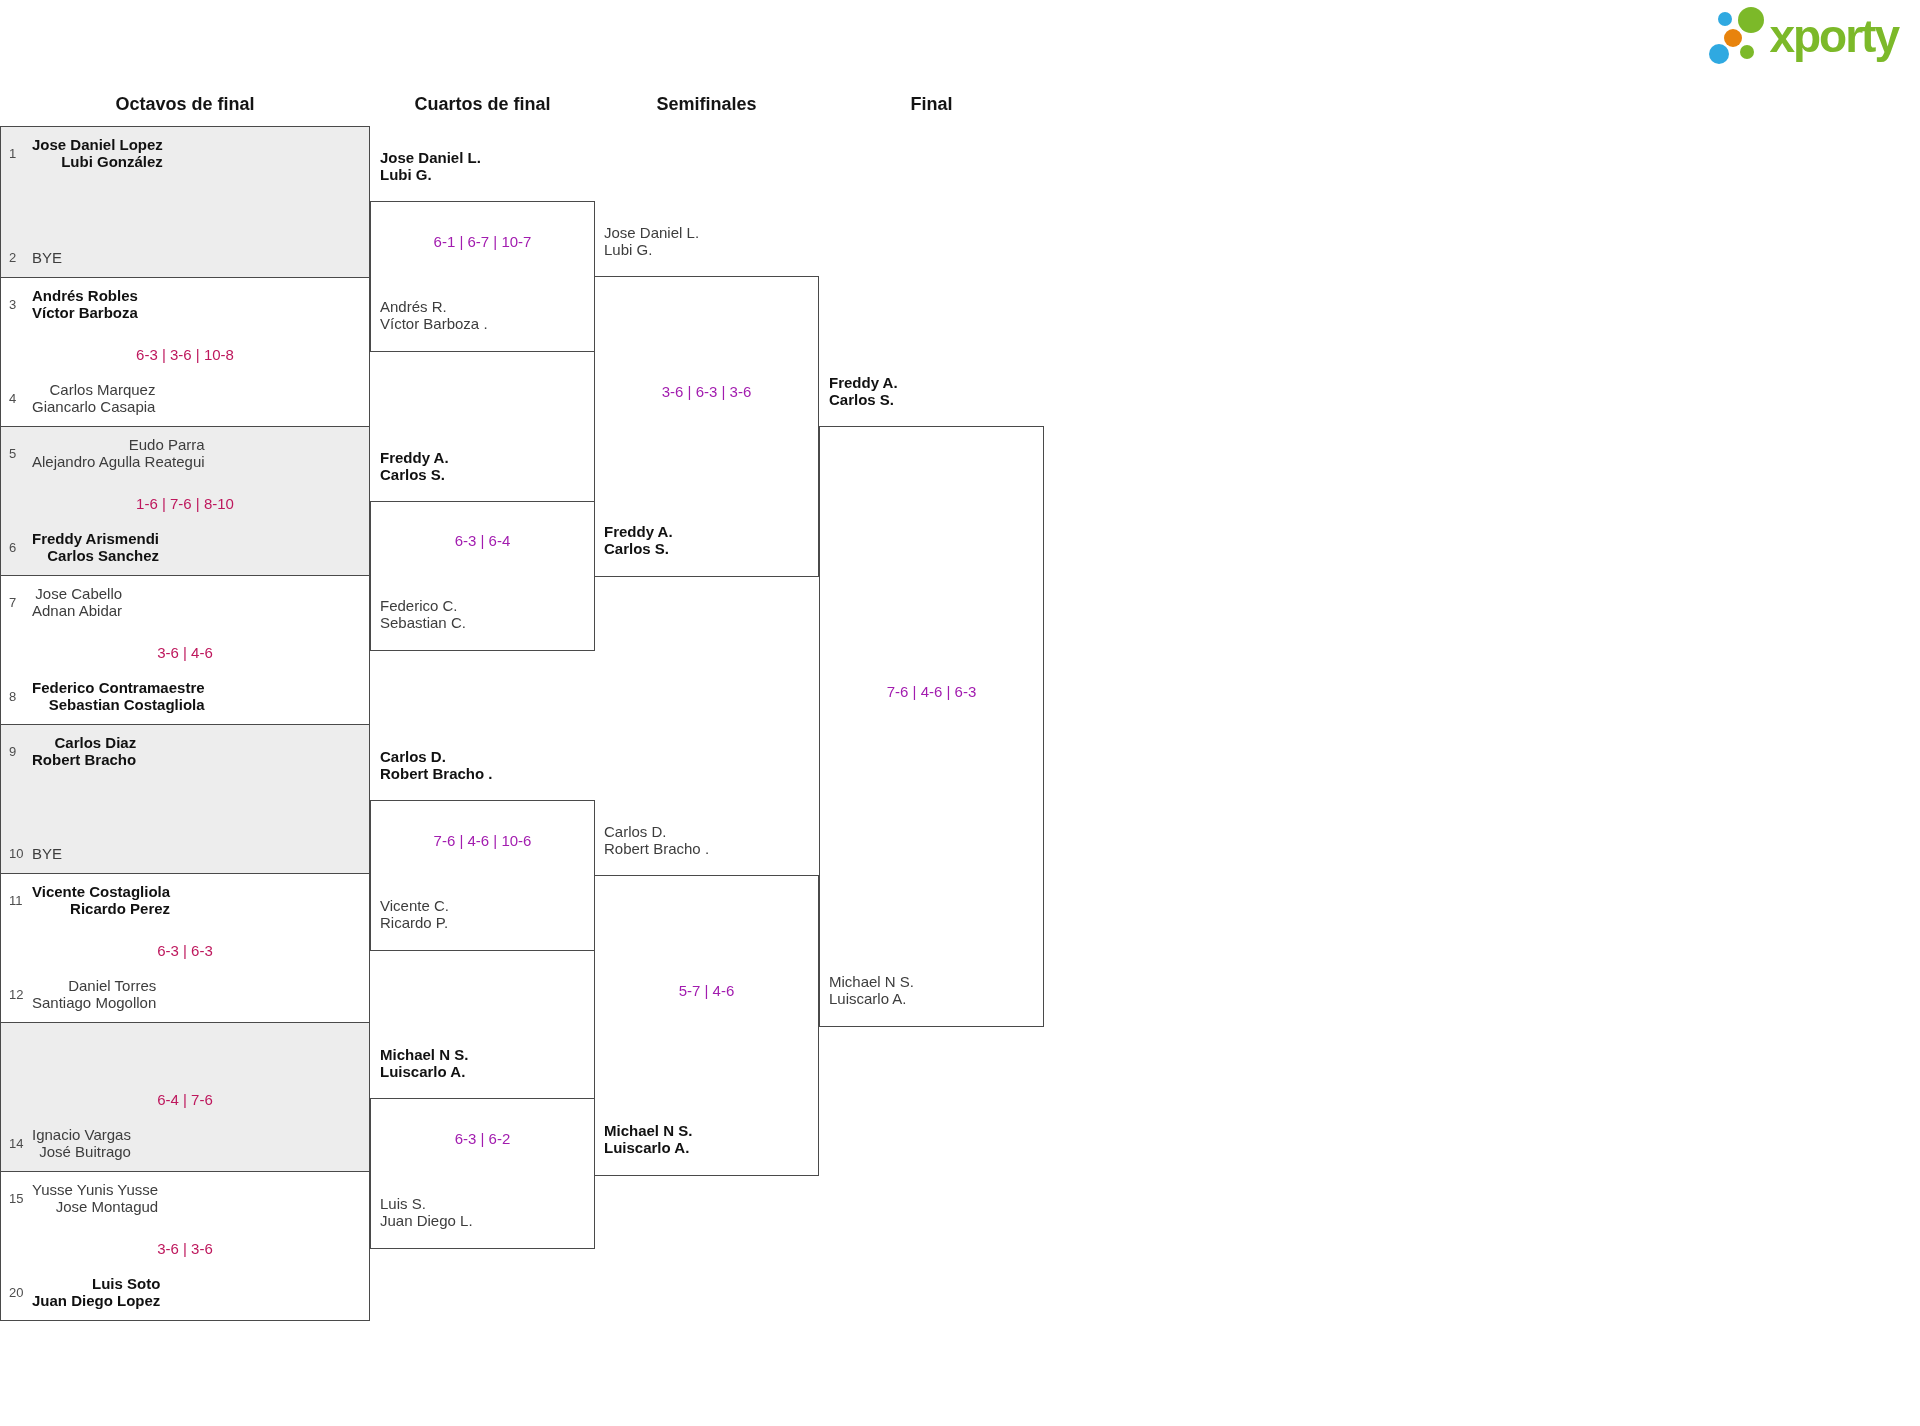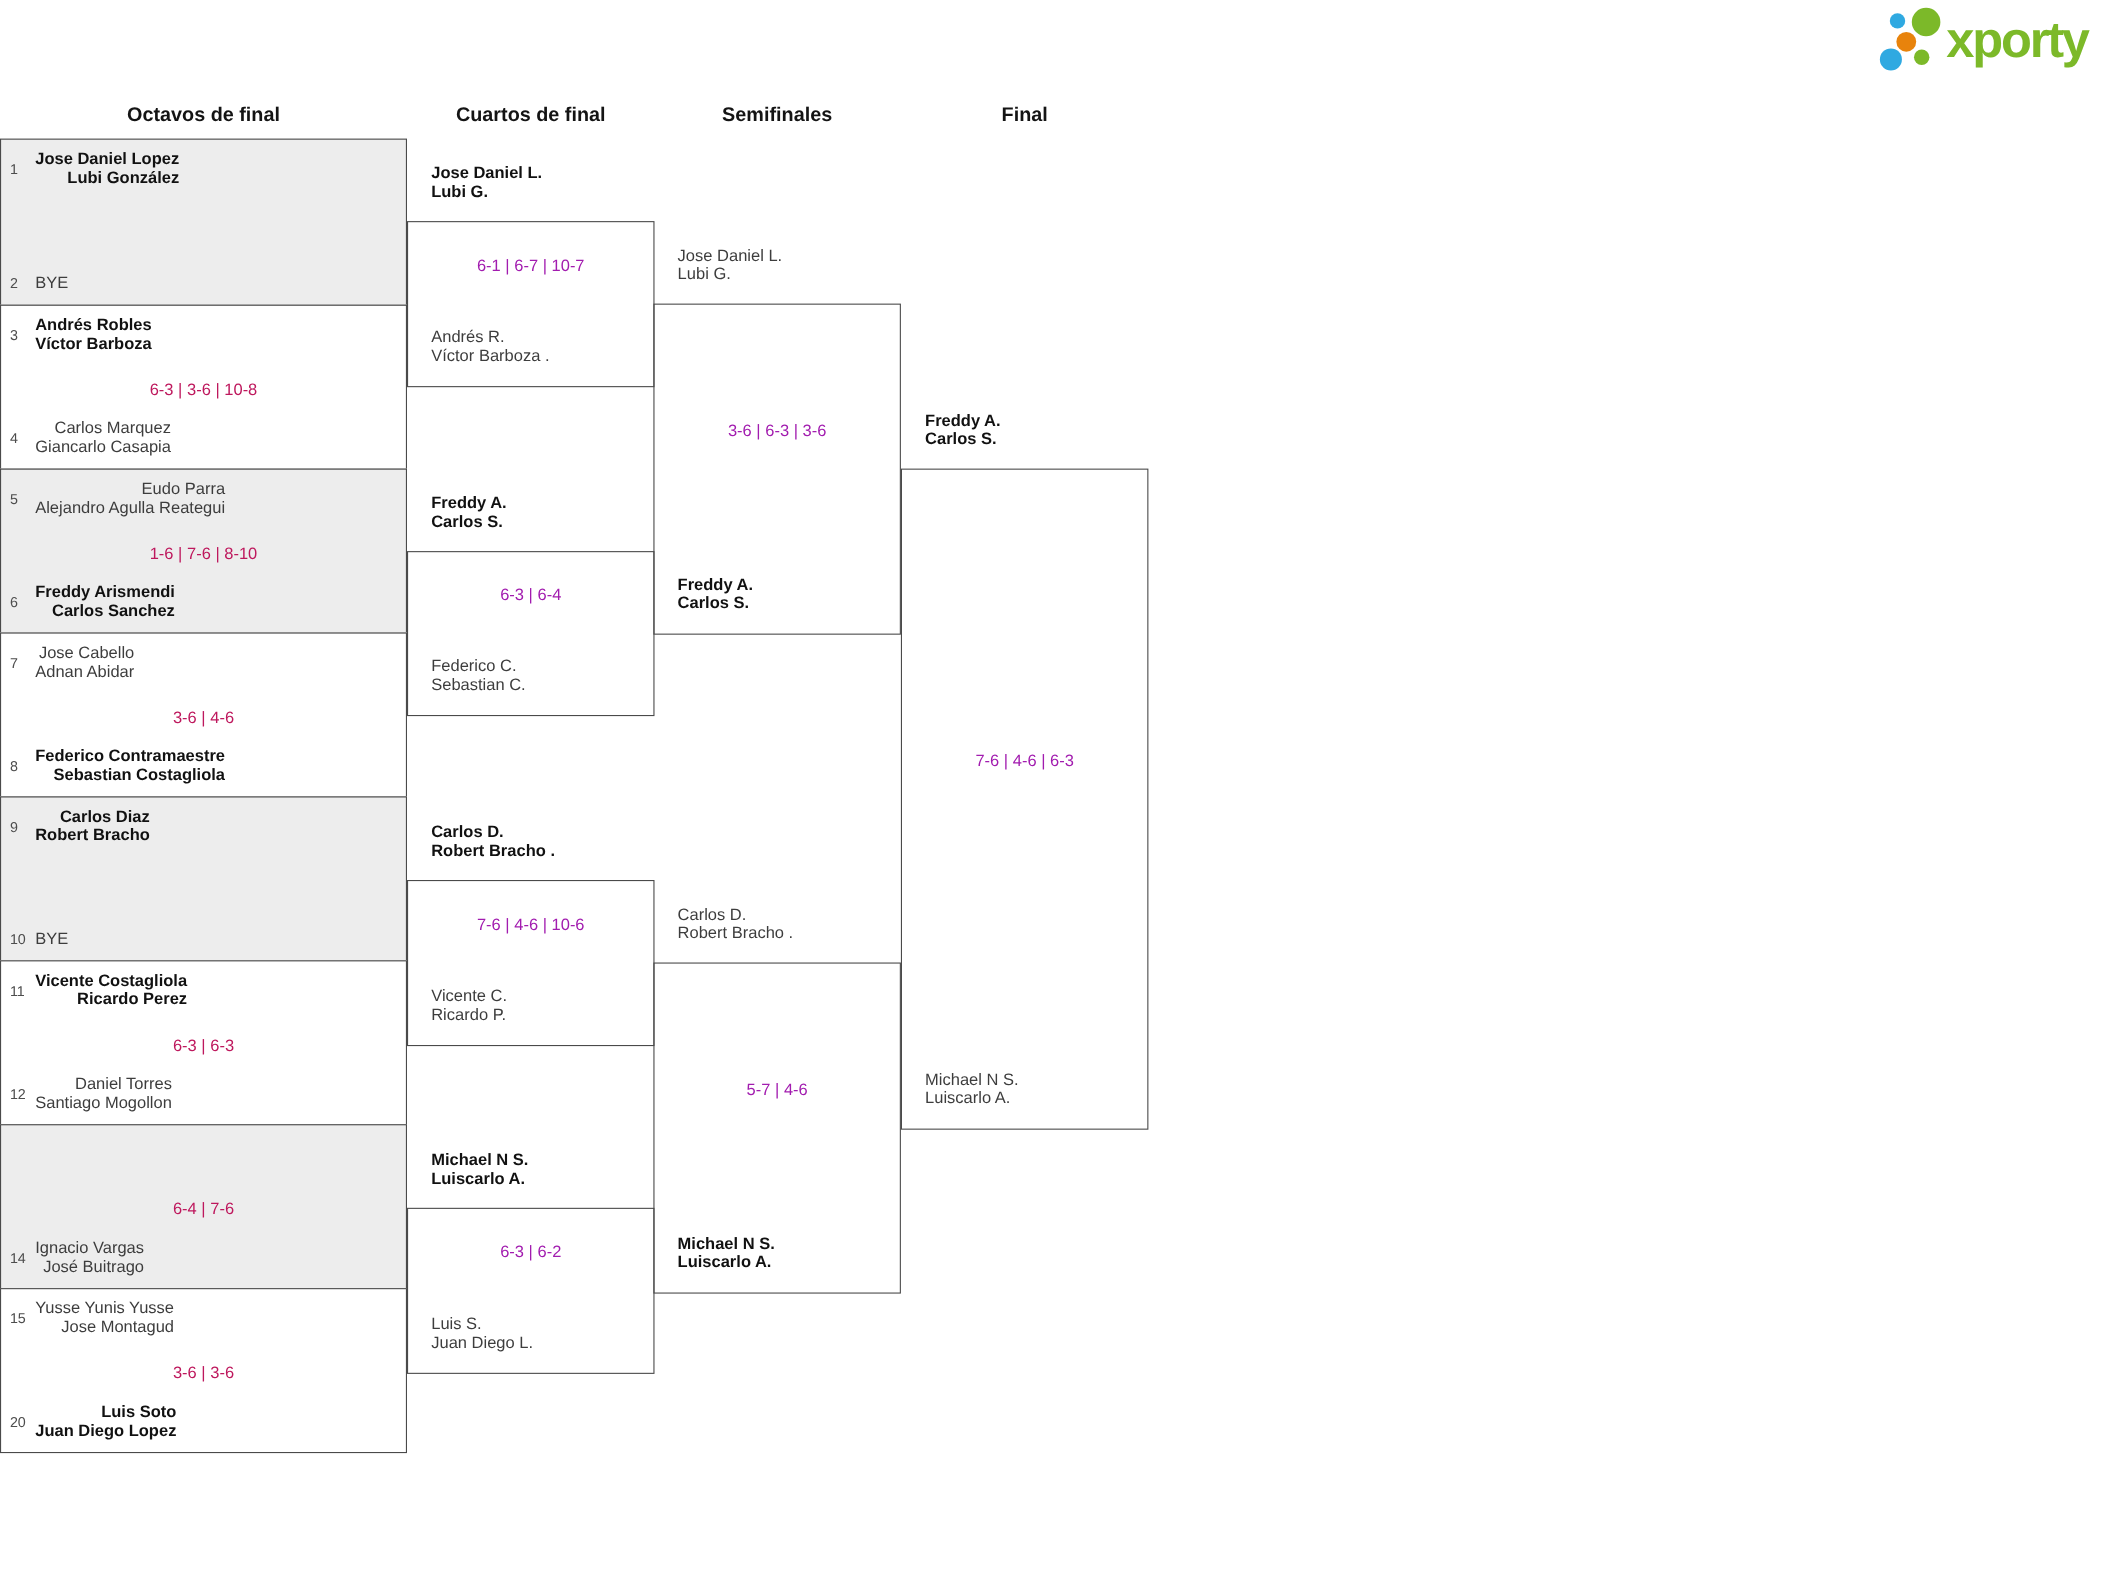--- a/index.html
+++ b/index.html
@@ -29,21 +29,21 @@
   .seed { flex:0 0 23px; padding-left:8px; font-size:13px; color:#4d4d4d; }
   .names { font-size:15px; line-height:17px; color:#3d3d3d;text-align:right; }
   .nline { display:block; }
   .winner .names, .lab.winner { font-weight:700; color:#111; }
   .oscore {
     position:absolute; top:68px; left:0; right:0; text-align:center;
     font-size:15px; color:#be185d;
   }
   
   .um { position:absolute; box-sizing:border-box; border:1px solid #4a4a4a; }
-  .lab { position:absolute; left:21px; font-size:15px; line-height:17px; color:#3d3d3d; white-space:nowrap; }
+  .lab { position:absolute; left:9px; font-size:15px; line-height:17px; color:#3d3d3d; white-space:nowrap; }
   .lab.up { top:-53px; }
   .lab.dn { bottom:19px; }
   .uscore {
     position:absolute; left:0; right:0; top:calc(50% - 44px); height:18px;
     text-align:center; font-size:15px; color:#a21caf;
   }
 </style>
 </head>
 <body>
 

